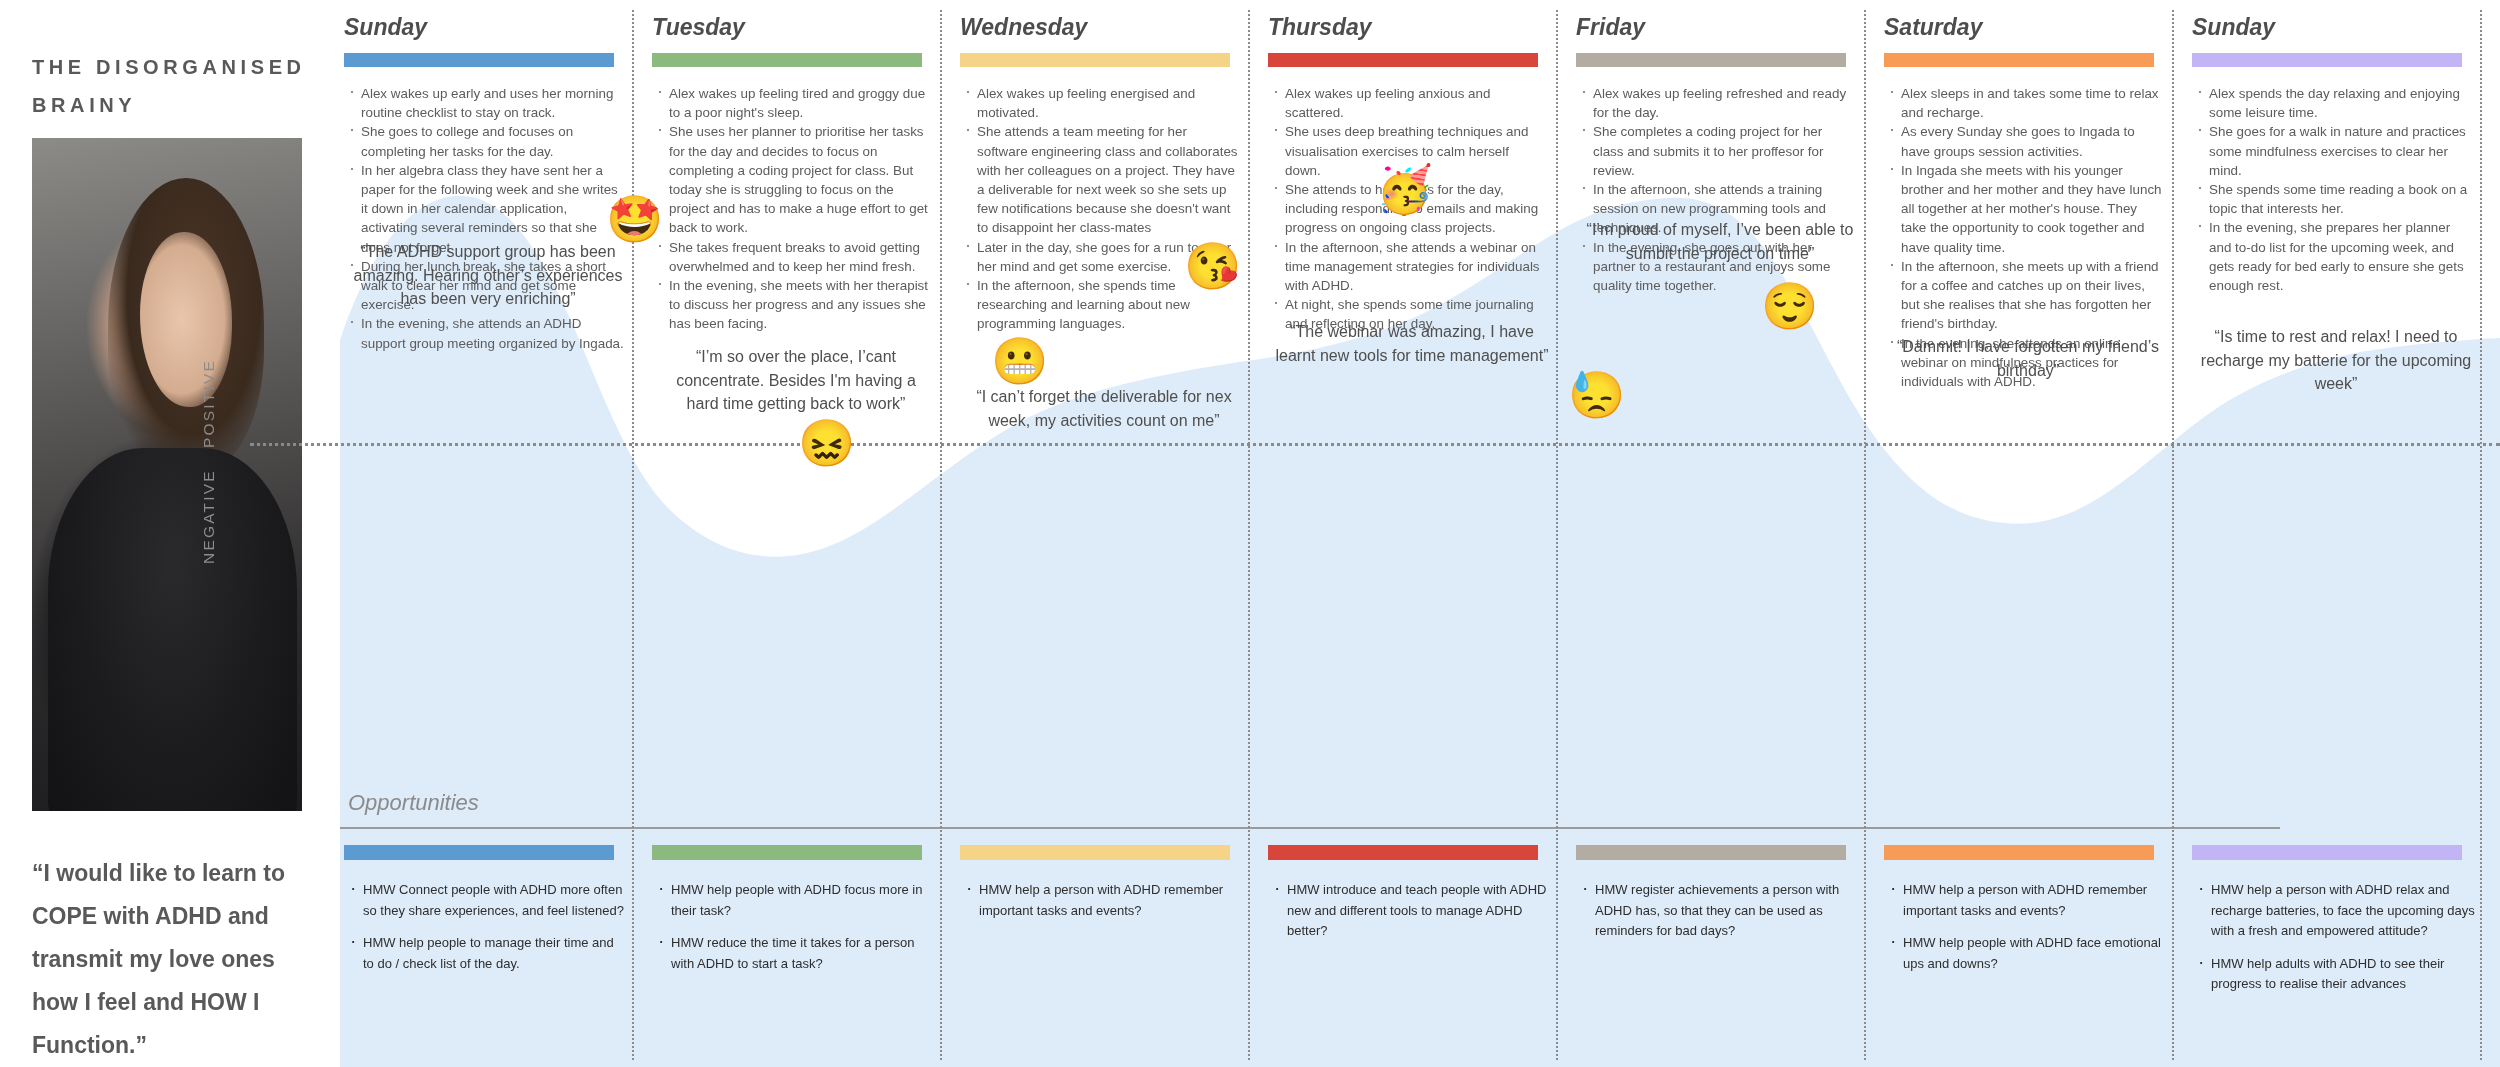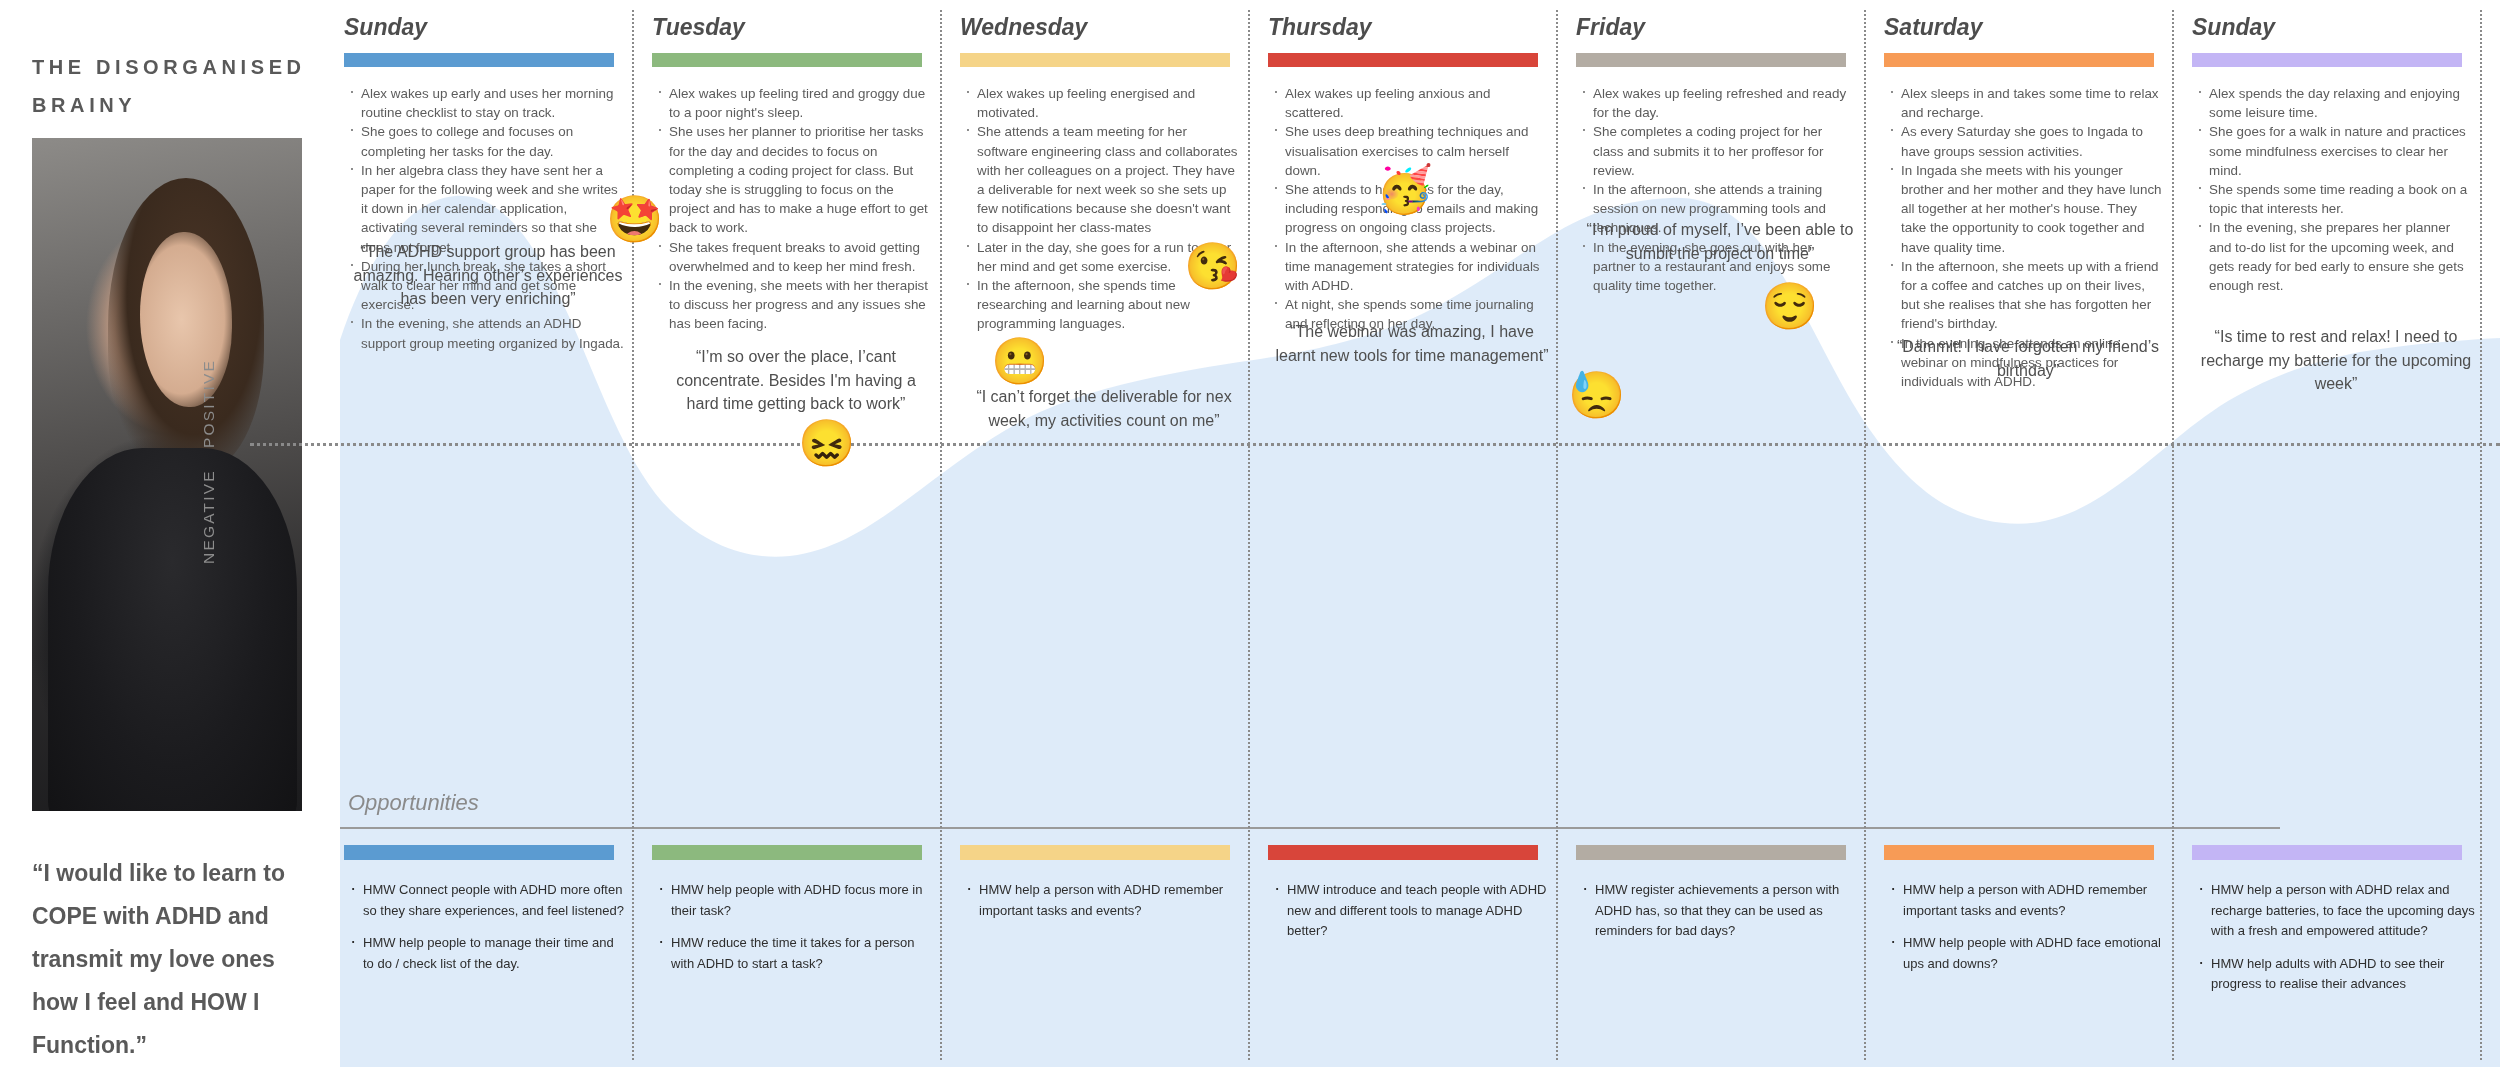--- a/index.html
+++ b/index.html
@@ -233,21 +233,21 @@
           <ul class="opp-bullets">
             <li>HMW register achievements a person with ADHD has, so that they can be used as reminders for bad days?</li>
           </ul>
         </div>
         <div class="col-sep" style="left: 1832px;"></div>
         <div class="col" style="left: 1540px;">
           <div class="day-name">Saturday</div>
           <div class="day-bar" style="background: rgb(247, 155, 86);"></div>
           <ul class="day-bullets">
             <li>Alex sleeps in and takes some time to relax and recharge.</li>
-            <li>As every Saturday she goes to Ingada to have groups session activities.</li>
+            <li>As every Sunday she goes to Ingada to have groups session activities.</li>
             <li>In Ingada she meets with his younger brother and her mother and they have lunch all together at her mother's house. They take the opportunity to cook together and have quality time.</li>
             <li>In the afternoon, she meets up with a friend for a coffee and catches up on their lives, but she realises that she has forgotten her friend's birthday.</li>
             <li>In the evening, she attends an online webinar on mindfulness practices for individuals with ADHD.</li>
           </ul>
           <div class="opp-bar" style="background: rgb(247, 155, 86);"></div>
           <ul class="opp-bullets">
             <li>HMW help a person with ADHD remember important tasks and events?</li>
             <li>HMW help people with ADHD face emotional ups and downs?</li>
           </ul>
         </div>

